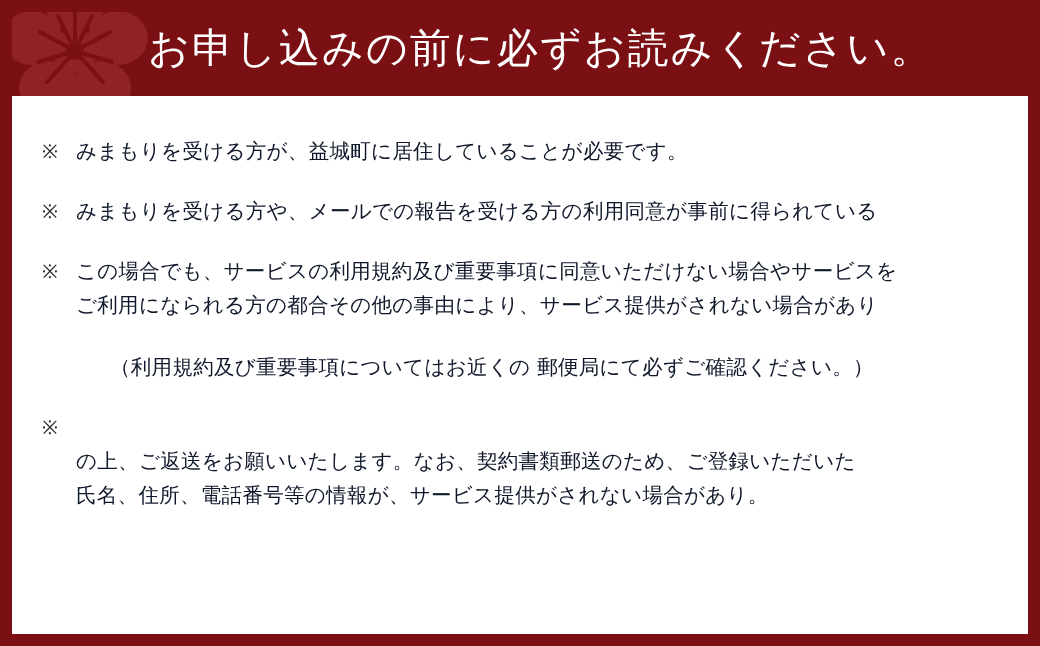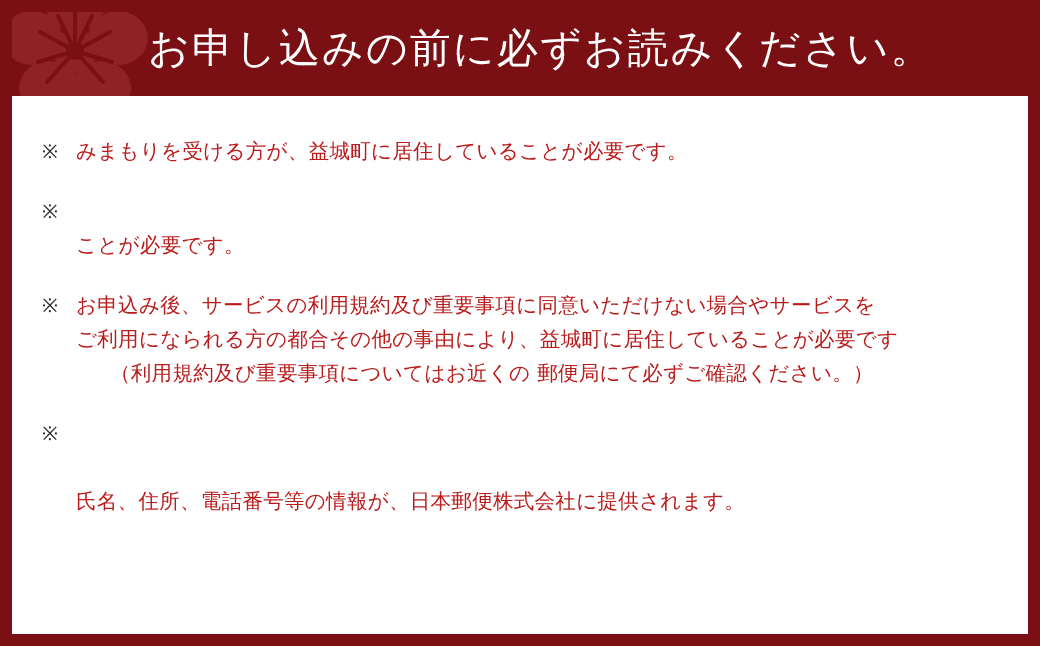--- a/index.html
+++ b/index.html
@@ -89,30 +89,31 @@
     flex: 0 0 auto;
     width: 34px;
     color: #2b2b2b;
     font-family: "DejaVu Serif", serif;
     font-size: 19px;
     line-height: 34px;
   }
 
   .note-text {
     flex: 1 1 auto;
-    color: #b91c1c;
+    color: #0f172a;
     font-family: "DejaVu Serif", serif;
     font-size: 20.5px;
     line-height: 34px;
     letter-spacing: 0.3px;
   }
 
   .note-text .indent-line {
     display: block;
     padding-left: 34px;
+    margin-top: 28px;
   }
 
   .tight {
     margin-bottom: 22px;
   }
 </style>
 </head>
 <body>
 
 <div class="notice-card">
@@ -150,37 +151,36 @@
     <div class="note-row">
       <div class="note-mark">※</div>
       <div class="note-text">
         <span>みまもりを受ける方が、益城町に居住していることが必要です。</span>
       </div>
     </div>
 
     <div class="note-row">
       <div class="note-mark">※</div>
       <div class="note-text">
-        <br>
-        <span>ことが必要です。</span>
+        <span>みまもりを受ける方や、メールでの報告を受ける方の利用同意が事前に得られている</span><br>
       </div>
     </div>
 
     <div class="note-row">
       <div class="note-mark">※</div>
       <div class="note-text">
-        <span>お申込み後、サービスの利用規約及び重要事項に同意いただけない場合やサービスを</span><br>
-        <span>ご利用になられる方の都合その他の事由により、益城町に居住していることが必要です</span><br>
+        <span>この場合でも、サービスの利用規約及び重要事項に同意いただけない場合やサービスを</span><br>
+        <span>ご利用になられる方の都合その他の事由により、サービス提供がされない場合があり</span><br>
         <span class="indent-line">（利用規約及び重要事項についてはお近くの 郵便局にて必ずご確認ください。）</span>
       </div>
     </div>
 
     <div class="note-row tight">
       <div class="note-mark">※</div>
       <div class="note-text">
         <br>
-        <br>
-        <span>氏名、住所、電話番号等の情報が、日本郵便株式会社に提供されます。</span>
+        <span>の上、ご返送をお願いいたします。なお、契約書類郵送のため、ご登録いただいた</span><br>
+        <span>氏名、住所、電話番号等の情報が、サービス提供がされない場合があり。</span>
       </div>
     </div>
 
   </div>
 </div>
 
 </body></html>

